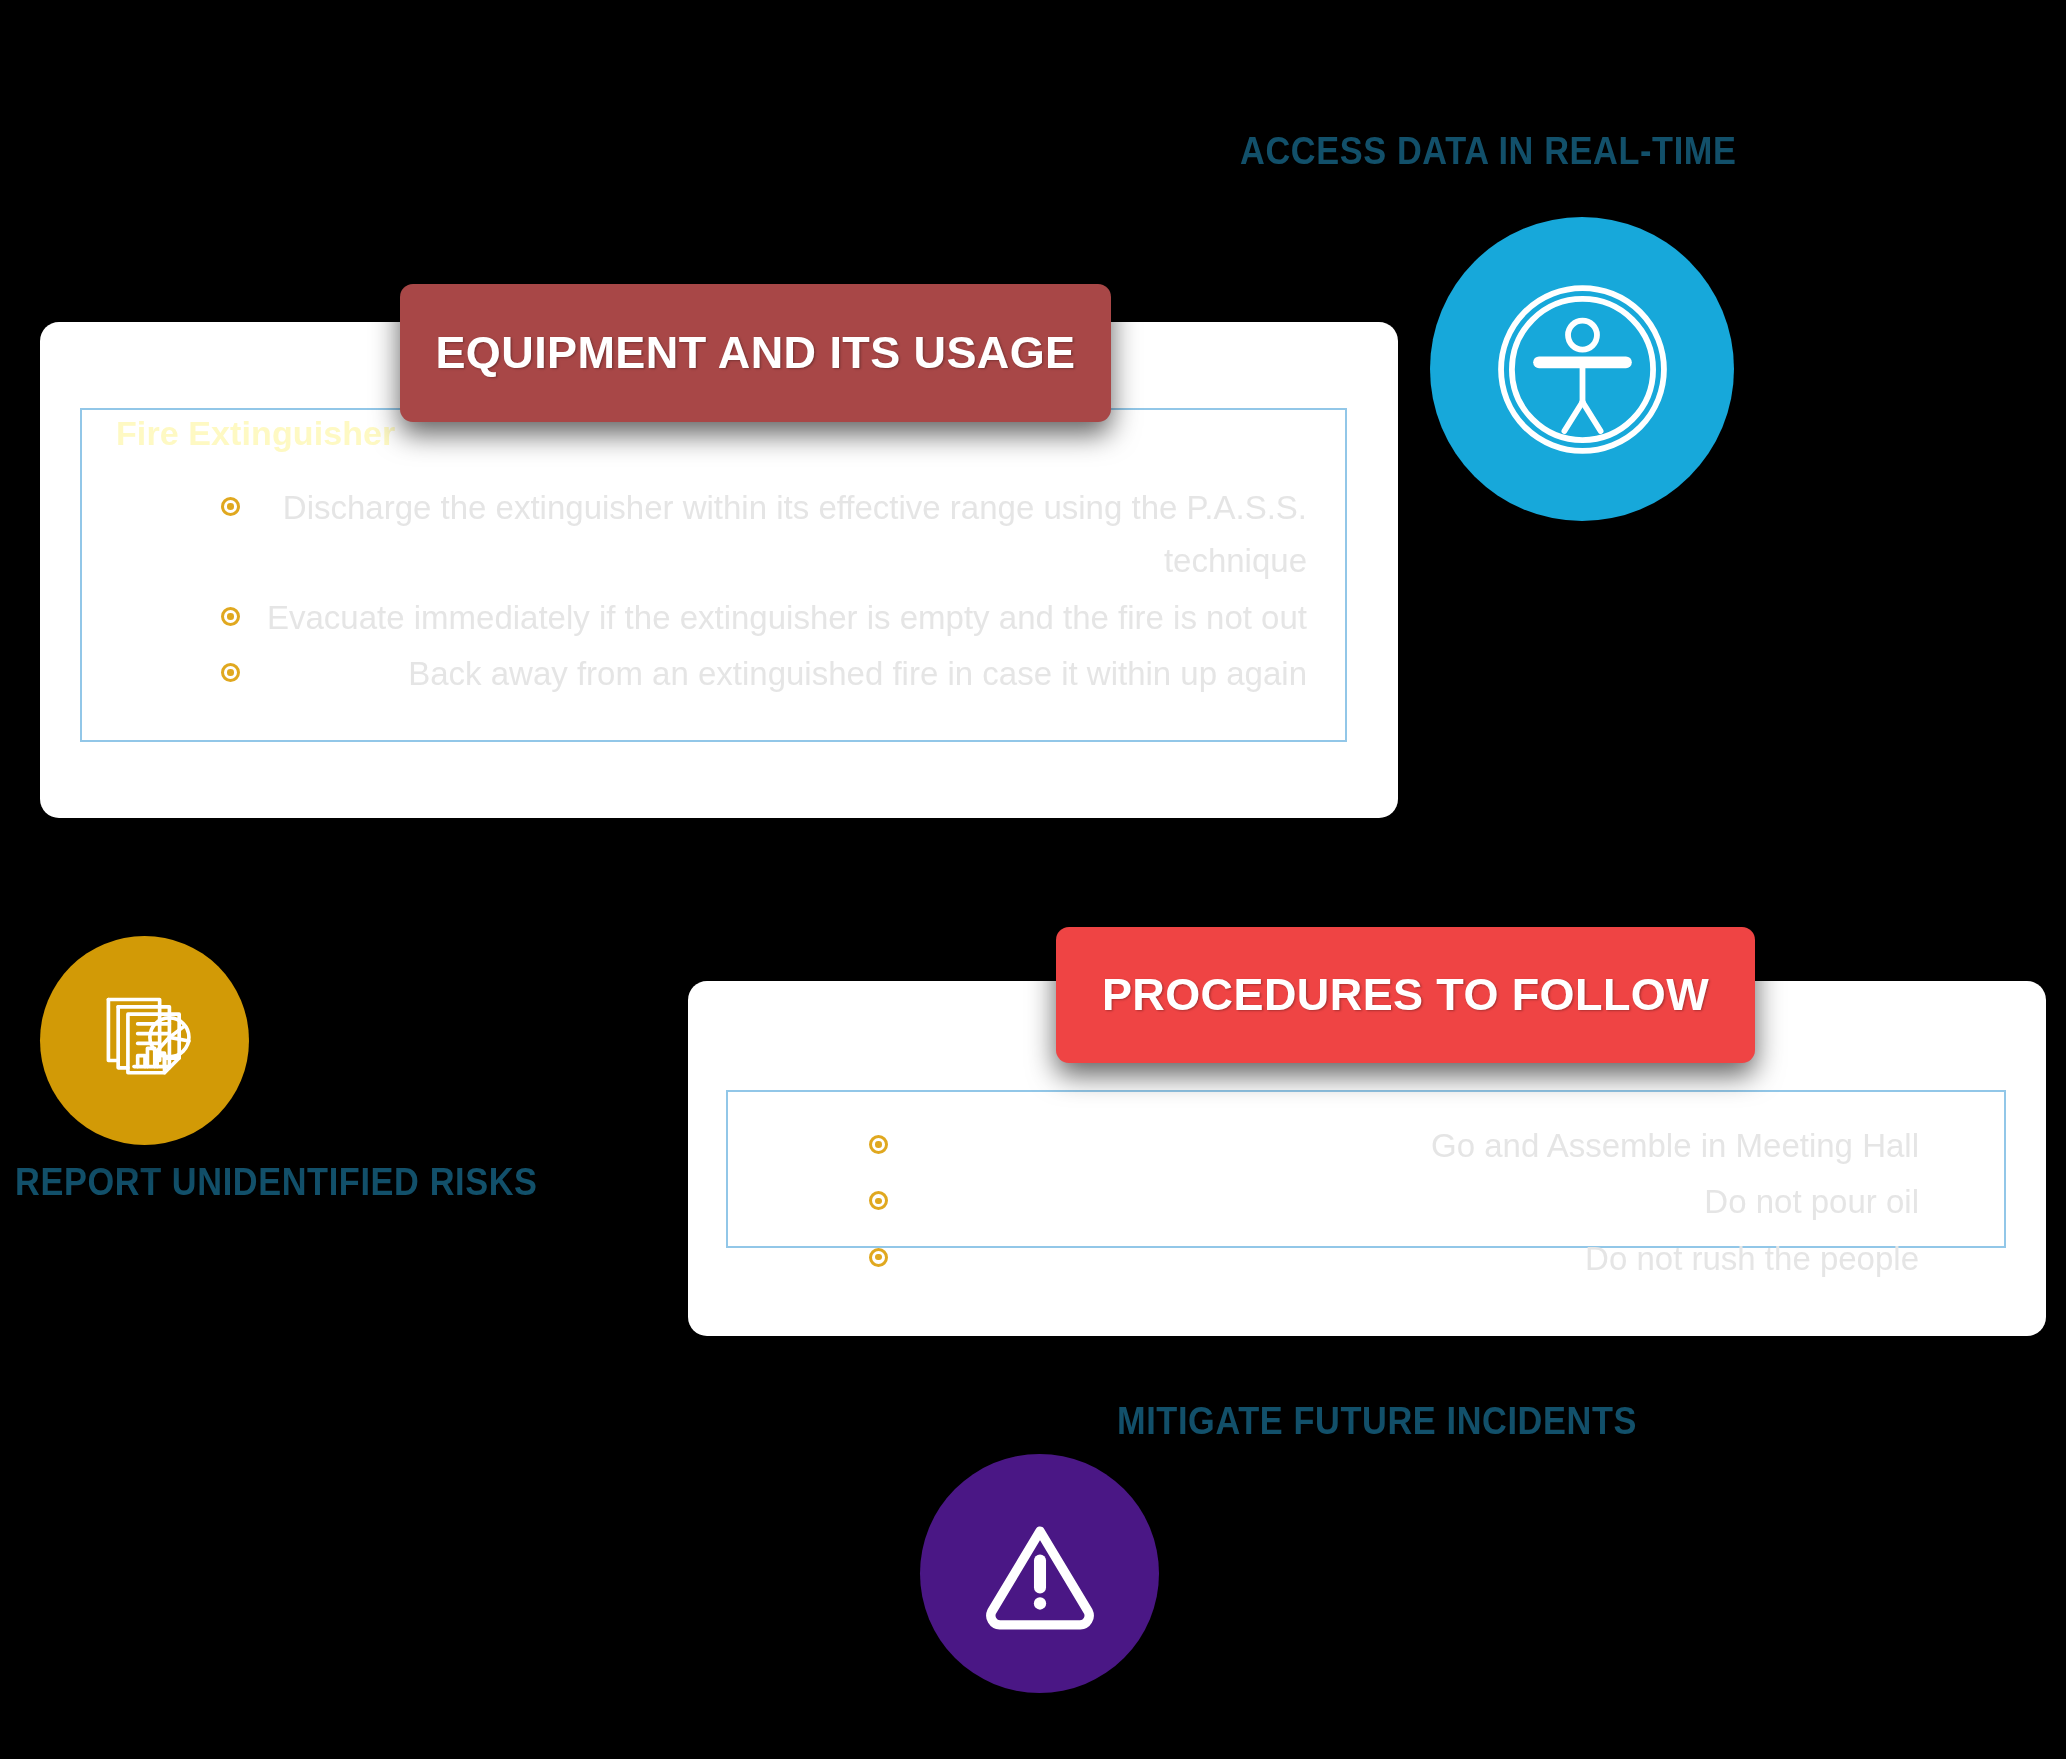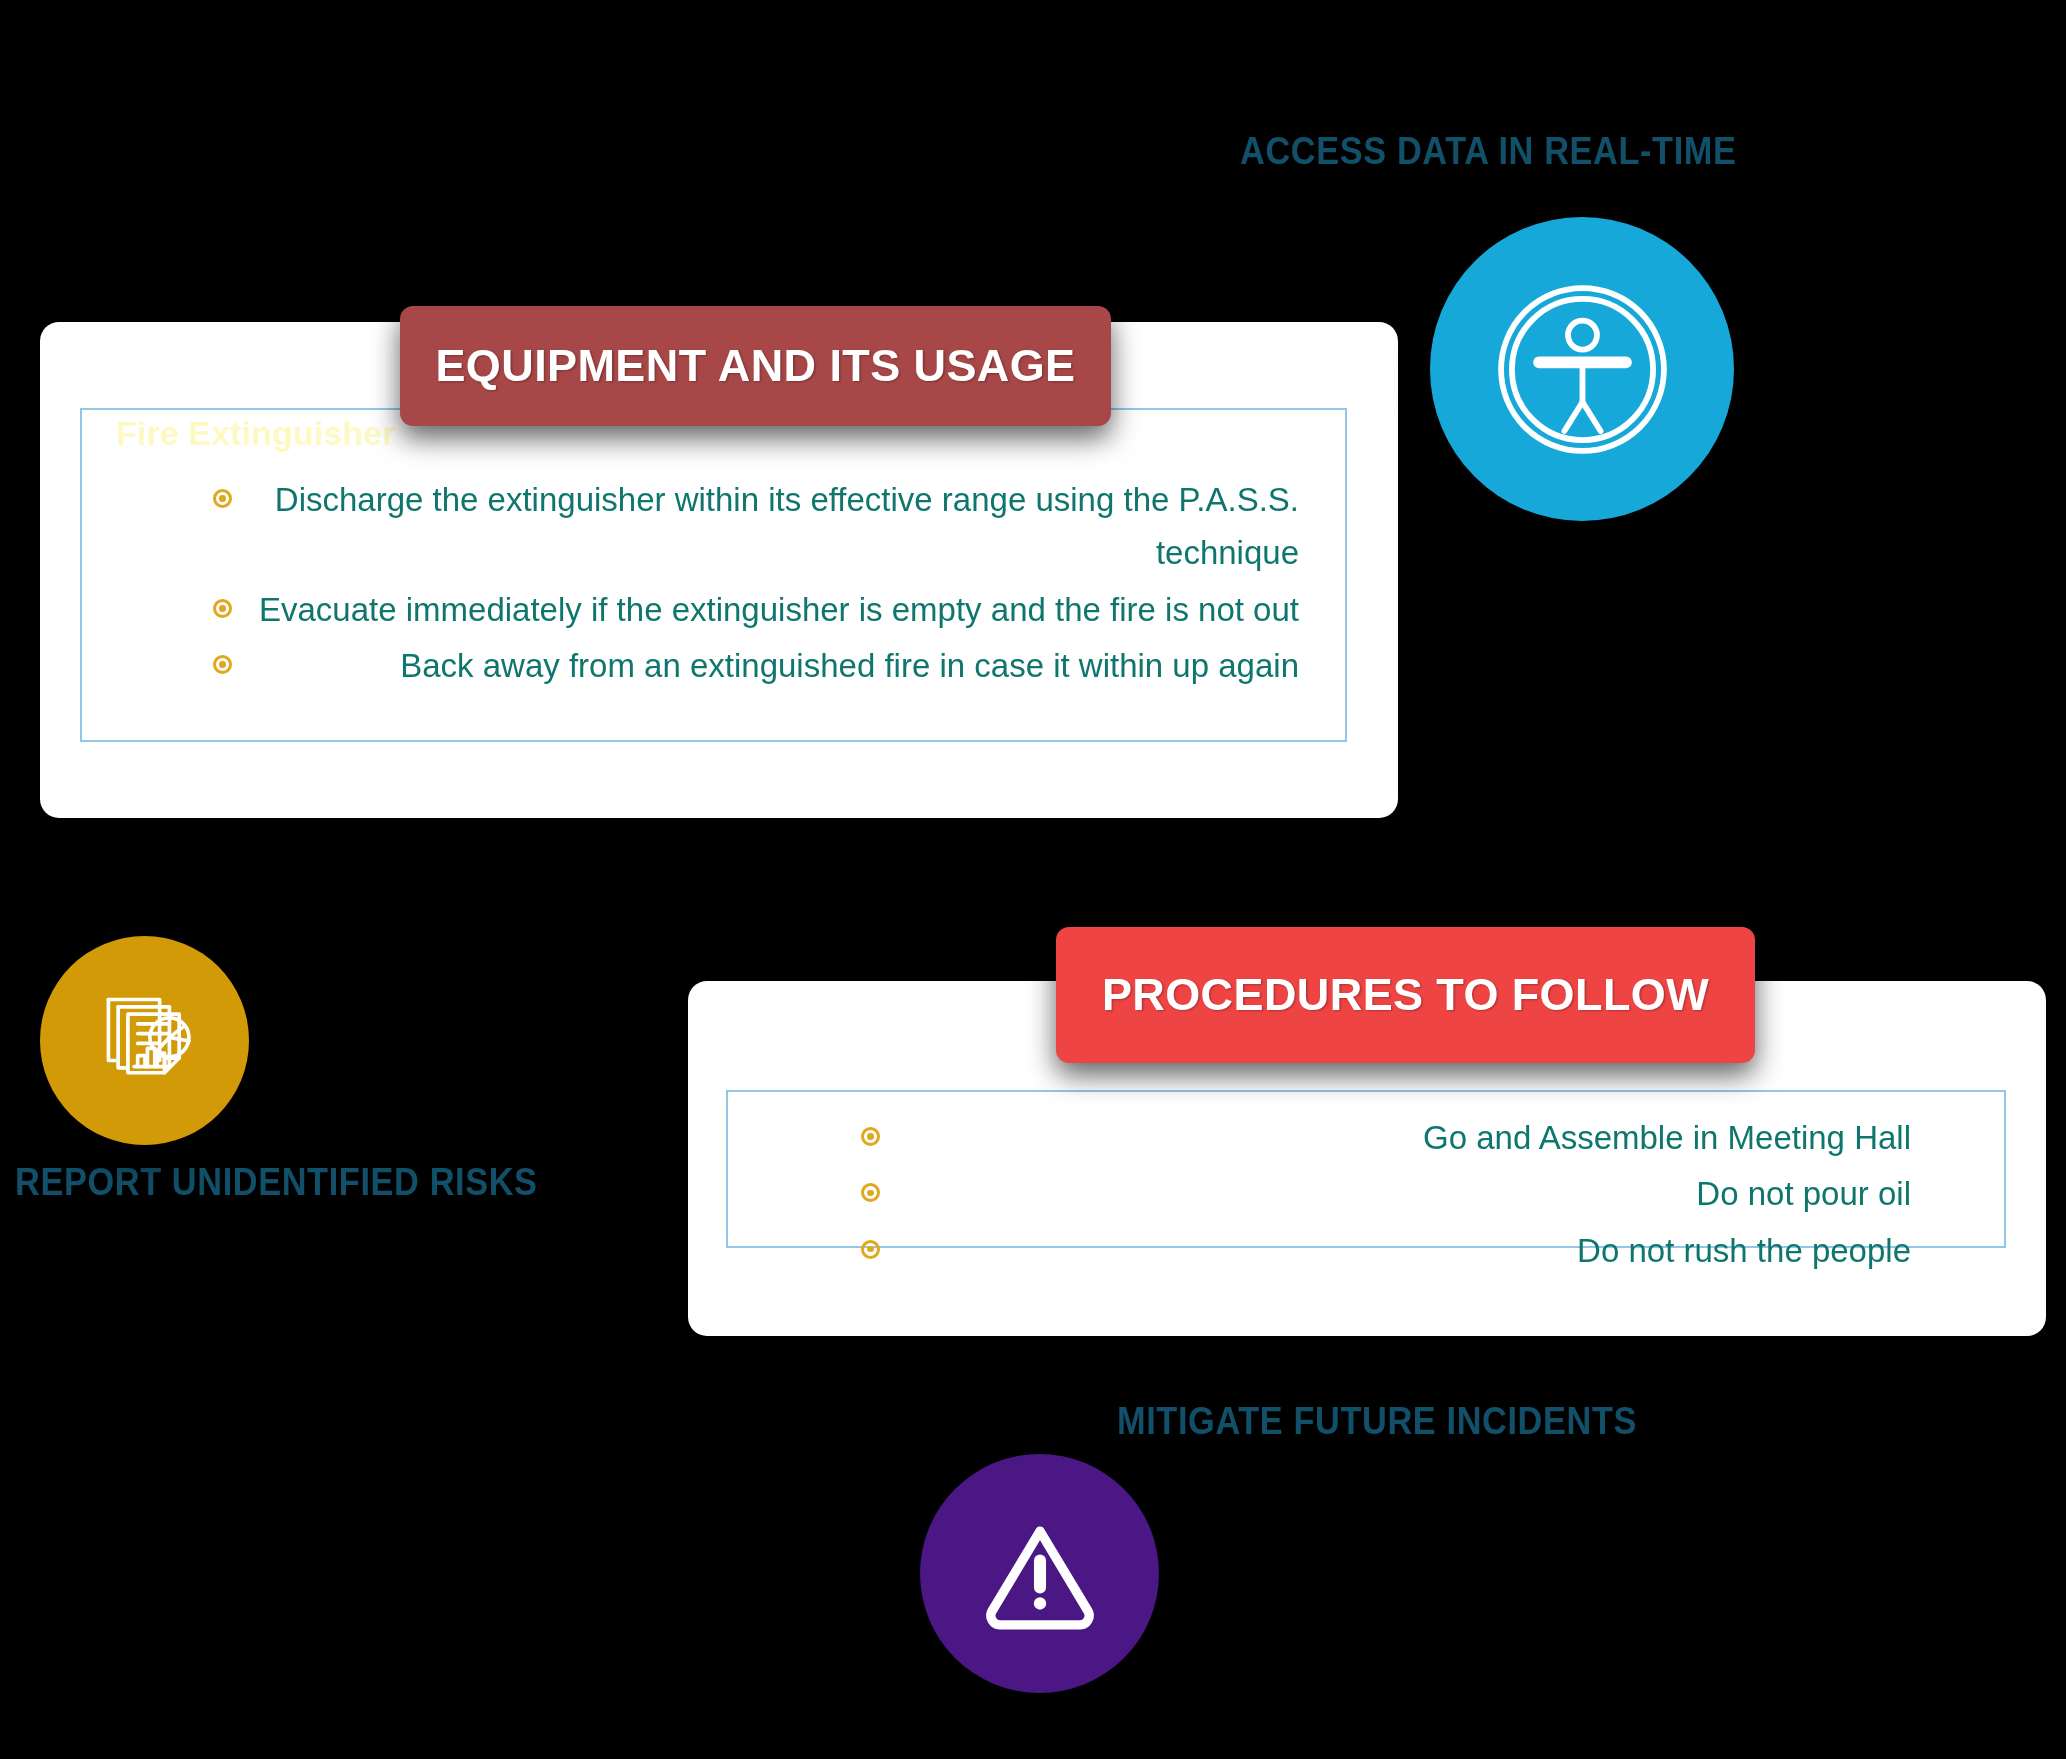--- a/index.html
+++ b/index.html
@@ -64,45 +64,44 @@
     box-shadow: 0 11.6px 27.5px rgba(0,0,0,0.62);
     color: #ffffff;
     font-family: "Liberation Sans Narrow", "Liberation Sans", sans-serif;
     font-weight: 700;
     font-size: 45px;
     letter-spacing: 0.4px;
     white-space: nowrap;
     text-shadow: 1.4px 1.4px 2.2px rgba(0,0,0,0.28);
   }
   #pill-equipment {
-    left: 400px; top: 284px; width: 711px; height: 120px;
+    left: 400px; top: 284px; width: 711px; height: 138px;
     background: #A84747;
-    margin-top: 22px;
   }
   #pill-procedures {
     left: 1056px; top: 927px; width: 699px; height: 136px;
     background: #ef4444;
   }
 
   
   .subhead {
     position: absolute;
     left: 116px;
     top: 414px;
     font-size: 34px;
     font-weight: 700;
     color: #fef9c3;
     letter-spacing: 0.1px;
   }
   .bullet-list {
     position: absolute;
-    margin: 4px;
+    margin: 12px;
     padding: 0;
     list-style: none;
-    color: #0f766e;
+    color: #e5e5e5;
     font-size: 33px;
     line-height: 1.62;
   }
   #list-equipment  { left: 209px; top: 469px; width: 1086px; }
   #list-procedures { left: 857px;top: 1107px; width: 1050px; }
   .bullet-list li {
     position: relative;
     padding-left: 36px;
     margin: 0 0 2.9px 0;
   }

